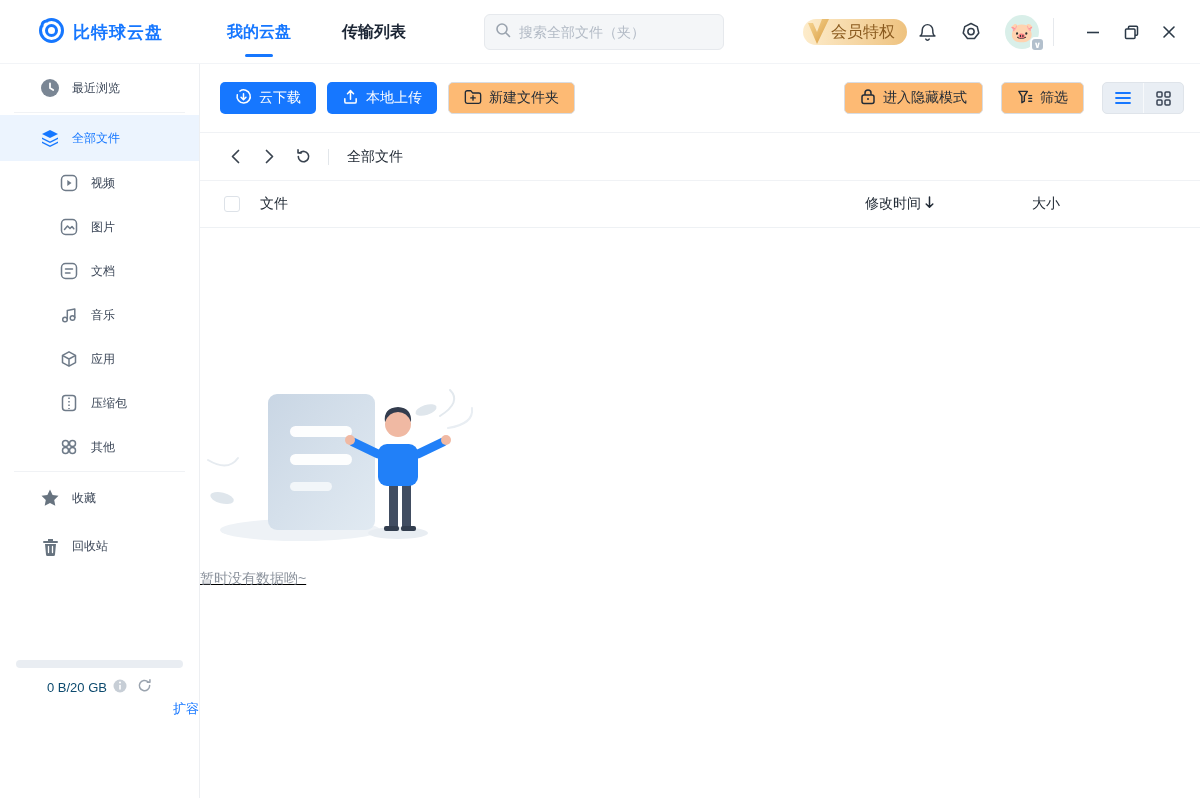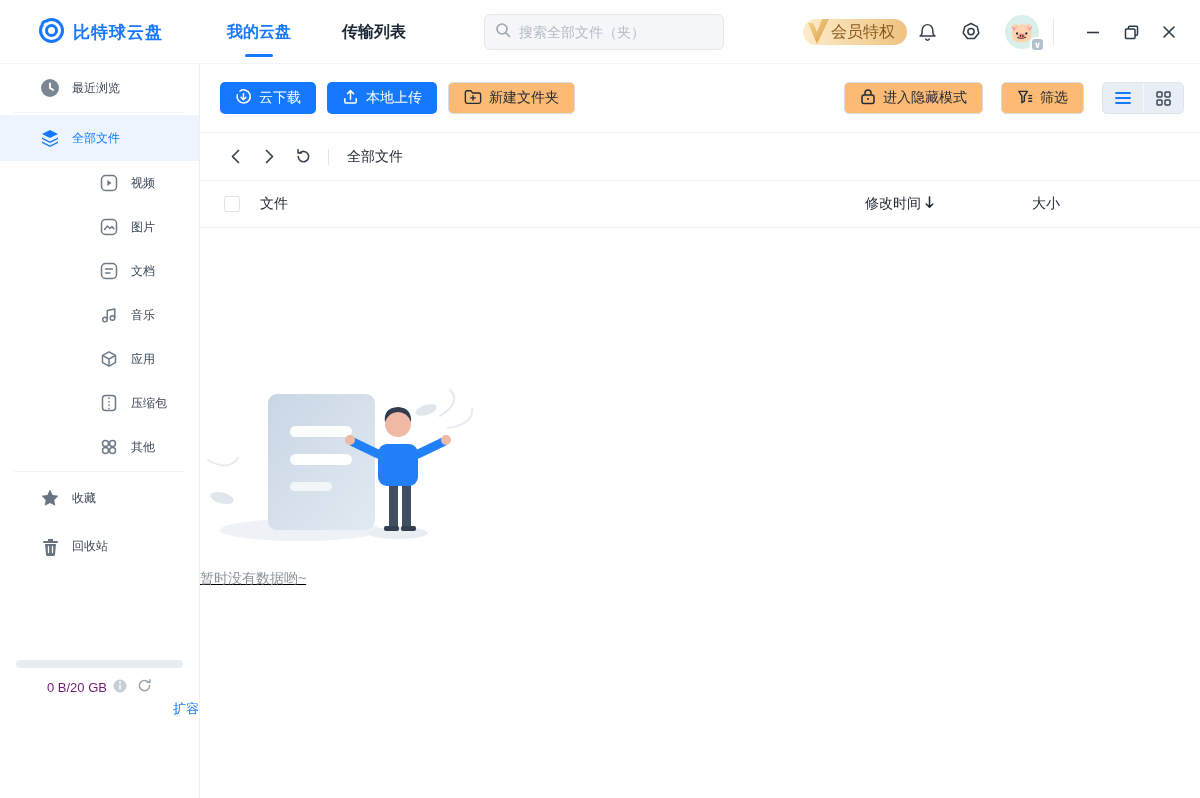--- a/index.html
+++ b/index.html
@@ -33,27 +33,27 @@
   .avatar{position:absolute;left:1005px;top:15px;width:34px;height:34px;border-radius:50%;background:#d9efe9;display:flex;align-items:center;justify-content:center;font-size:19px;cursor:pointer;}
   .avatar-badge{position:absolute;right:-6px;bottom:-3px;width:15px;height:15px;border-radius:5px;background:#b3c0cd;color:#fff;font-size:9px;font-weight:bold;display:flex;align-items:center;justify-content:center;border:2px solid #fff;}
   .h-divider{position:absolute;left:1053px;top:18px;width:1px;height:28px;background:#e6e9ed;}
   .winctl{position:absolute;top:18px;width:28px;height:28px;display:flex;align-items:center;justify-content:center;cursor:pointer;}
 
   
   .body{flex:1;display:flex;min-height:0;}
   aside{position:relative;width:200px;flex:0 0 200px;background:#fff;border-right:1px solid #edeff2;}
   .side-row{display:flex;align-items:center;gap:12px;height:44px;padding-left:40px;font-size:12px;color:var(--text-side);cursor:pointer;}
   .side-row .sicon{width:20px;height:20px;display:flex;align-items:center;justify-content:center;}
-  .side-row.sub{padding-left:99px;}
+  .side-row.sub{padding-left:59px;}
   .side-row.big{height:48px;}
   .side-row.active{background:#ecf4fe;color:var(--primary);height:46px;}
   .side-div{height:1px;background:#f0f2f5;margin:2px 14px;}
   .storage{position:absolute;left:0;right:0;bottom:0;height:160px;}
   .storage-bar{position:absolute;left:16px;right:16px;top:22px;height:8px;border-radius:4px;background:#e9edf2;}
-  .storage-usage{position:absolute;top:40px;left:0;right:0;display:flex;align-items:center;justify-content:center;gap:6px;font-size:13px;color:#701a75;}
+  .storage-usage{position:absolute;top:40px;left:0;right:0;display:flex;align-items:center;justify-content:center;gap:6px;font-size:13px;color:#0c4a6e;}
   .expand-link{position:absolute;top:62px;left:0;right:0;text-align:right;font-size:13px;color:var(--primary);cursor:pointer;}
   .download-app{position:absolute;top:105px;left:0;right:0;display:flex;align-items:center;justify-content:center;gap:9px;font-size:15px;color:#39434f;cursor:pointer;}
 
   main{flex:1;min-width:0;display:flex;flex-direction:column;background:#fff;}
   .toolbar{position:relative;height:69px;flex:0 0 69px;border-bottom:1px solid #f0f2f5;display:flex;align-items:center;padding-left:20px;}
   .btn{height:32px;border-radius:5px;display:inline-flex;align-items:center;gap:7px;font-size:14px;padding:0 15px;cursor:pointer;white-space:nowrap;}
   .btn-primary{background:var(--primary);color:#fff;border:none;}
   .btn-ghost{background:#fdba74;color:#222b36;border:1px solid var(--btn-border);}
   .btn + .btn{margin-left:11px;}
   .toolbar-right{position:absolute;right:16px;top:18px;display:flex;align-items:center;padding-left:36px;}

